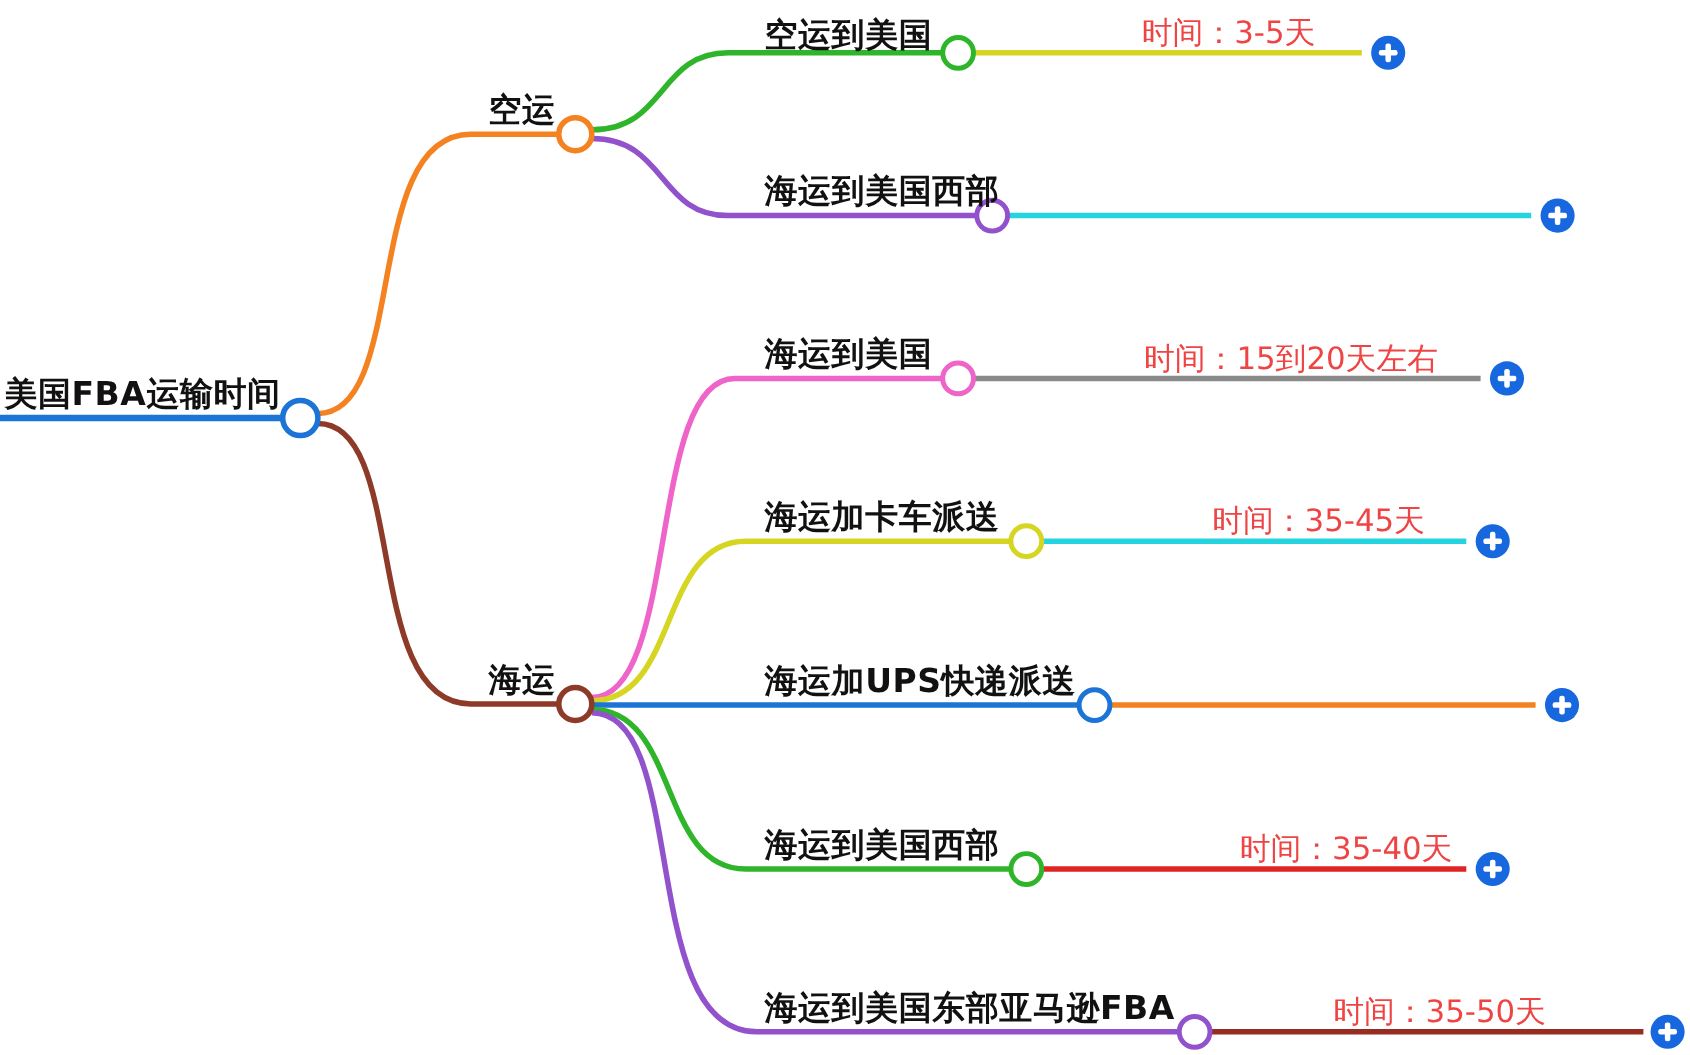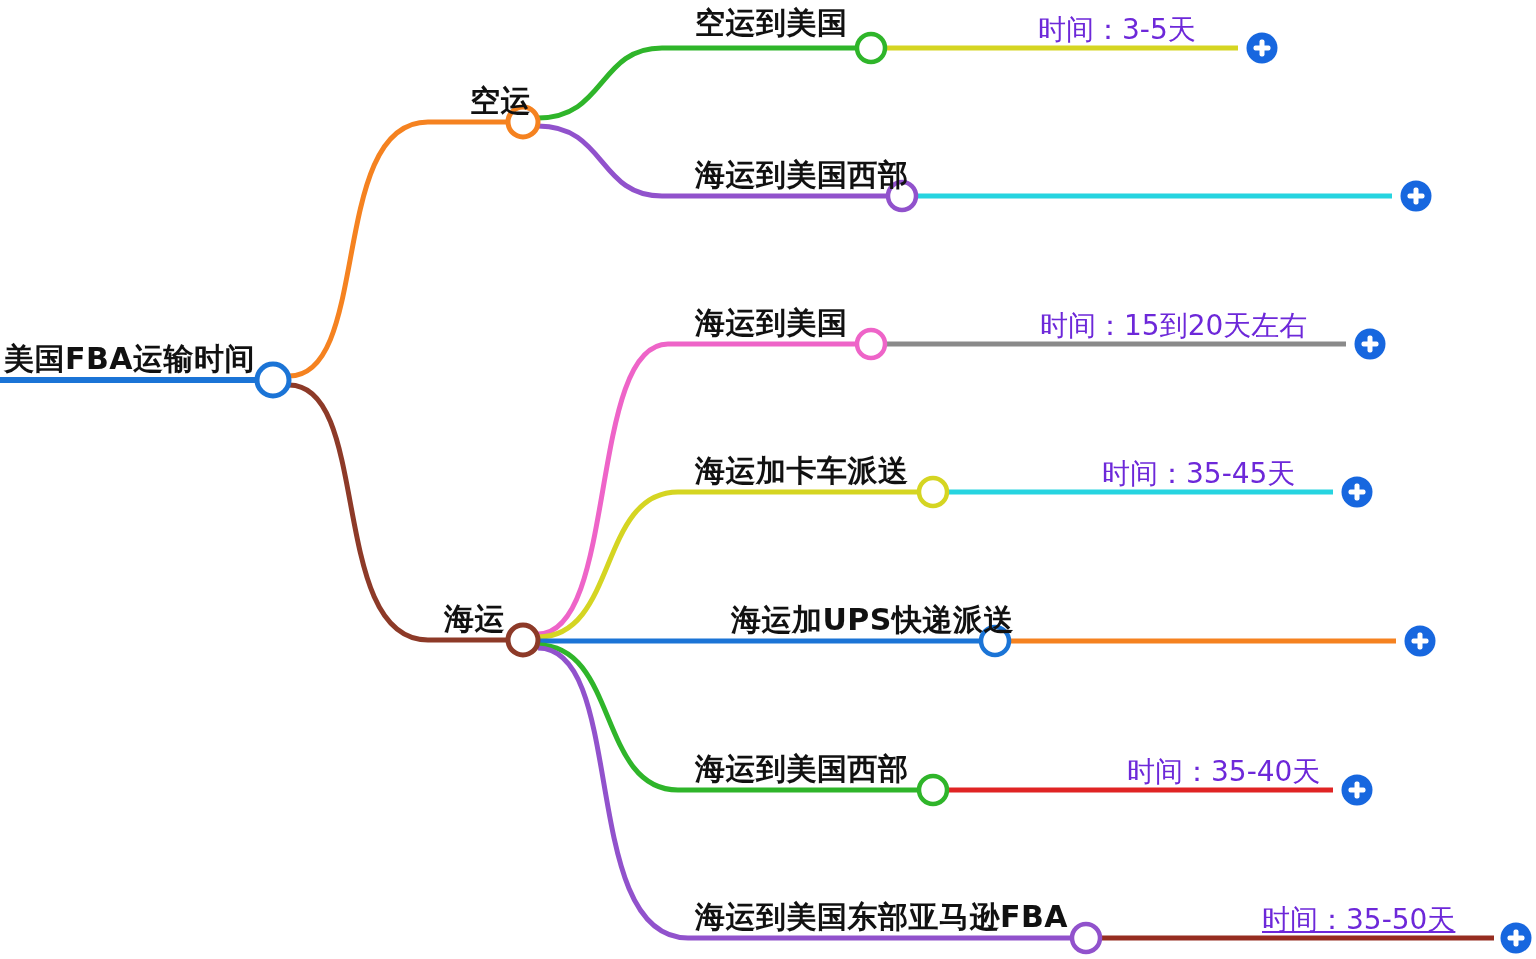--- a/index.html
+++ b/index.html
@@ -17,21 +17,21 @@
     font-weight:bold;
     color:#111111;
     line-height:38px;
     white-space:nowrap;
     letter-spacing:0.5px;
   }
   .time-label{
     position:absolute;
     font-size:28px;
     font-weight:400;
-    color:#6d28d9;
+    color:#ef4444;
     line-height:36px;
     white-space:nowrap;
   }
   .plus-btn{
     position:absolute;
     width:31px;height:31px;
     background:#1767df;
     border-radius:50%;
     transform:translate(-50%,-50%);
     cursor:pointer;
@@ -79,36 +79,36 @@
     <circle cx="902" cy="196" r="14" fill="#ffffff" stroke="#9152cc" stroke-width="4.5"></circle>
     <circle cx="871" cy="344" r="14" fill="#ffffff" stroke="#ee64c8" stroke-width="4.5"></circle>
     <circle cx="933" cy="492" r="14" fill="#ffffff" stroke="#d5d522" stroke-width="4.5"></circle>
     <circle cx="995" cy="641" r="14" fill="#ffffff" stroke="#1b74d6" stroke-width="4.5"></circle>
     <circle cx="933" cy="790" r="14" fill="#ffffff" stroke="#2fb52a" stroke-width="4.5"></circle>
     <circle cx="1086" cy="938" r="14" fill="#ffffff" stroke="#9152cc" stroke-width="4.5"></circle>
   </svg>
 
   <div class="node-label" style="left:4px;top:340px;">美国FBA运输时间</div>
 
-  <div class="node-label" style="left:444px;top:82px;margin-left:26px;">空运</div>
+  <div class="node-label" style="left:444px;top:82px;">空运</div>
   <div class="node-label" style="left:444px;top:600px;">海运</div>
 
-  <div class="node-label" style="left:695px;top:4px;">空运到美国</div>
+  <div class="node-label" style="left:695px;top:14px;">空运到美国</div>
   <div class="node-label" style="left:695px;top:156px;">海运到美国西部</div>
   <div class="node-label" style="left:695px;top:304px;">海运到美国</div>
   <div class="node-label" style="left:695px;top:452px;">海运加卡车派送</div>
-  <div class="node-label" style="left:695px;top:601px;margin-left:36px;">海运加UPS快递派送</div>
+  <div class="node-label" style="left:695px;top:601px;">海运加UPS快递派送</div>
   <div class="node-label" style="left:695px;top:898px;">海运到美国东部亚马逊FBA</div>
   <div class="node-label" style="left:695px;top:750px;">海运到美国西部</div>
 
   <div class="time-label" style="left:1038px;top:12px;">时间：3-5天</div>
   <div class="time-label" style="left:1040px;top:308px;">时间：15到20天左右</div>
   <div class="time-label" style="left:1102px;top:456px;">时间：35-45天</div>
   <div class="time-label" style="left:1102px;top:754px;margin-left:25px;">时间：35-40天</div>
-  <div class="time-label" style="left:1262px;top:902px;text-decoration:underline;">时间：35-50天</div>
+  <div class="time-label" style="left:1212px;top:902px;">时间：35-50天</div>
 
   <div class="plus-btn" style="left:1262px;top:48px;"></div>
   <div class="plus-btn" style="left:1416px;top:196px;"></div>
   <div class="plus-btn" style="left:1370px;top:344px;"></div>
   <div class="plus-btn" style="left:1357px;top:492px;"></div>
   <div class="plus-btn" style="left:1420px;top:641px;"></div>
   <div class="plus-btn" style="left:1357px;top:790px;"></div>
   <div class="plus-btn" style="left:1516px;top:938px;"></div>
 
 </div>

